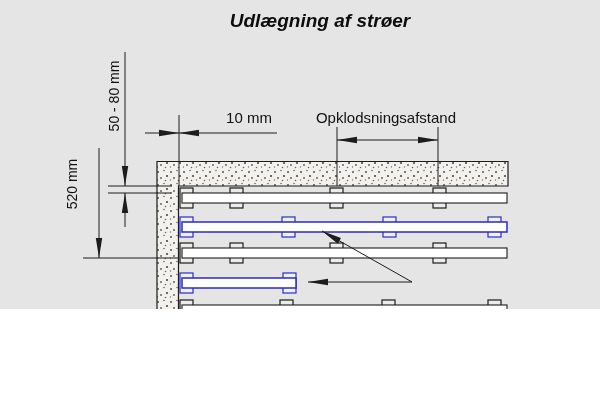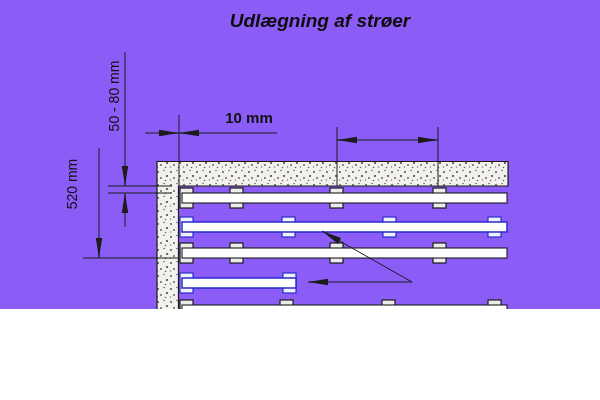--- a/index.html
+++ b/index.html
@@ -1,21 +1,21 @@
 <!DOCTYPE html>
 <html><head>
 <meta charset="utf-8">
 <style>
   html,body{margin:0;padding:0;background:#fff;}
-  #page{position:relative;width:600px;height:309px;background:#8b5cf6;overflow:hidden;
+  #page{position:relative;width:600px;height:309px;background:#e5e5e5;overflow:hidden;
         font-family:"Liberation Sans",sans-serif;}
   #diagram{position:absolute;left:0;top:0;}
   .label{position:absolute;color:#111;white-space:nowrap;font-size:15px;line-height:1;}
   .label-v{transform:translate(-50%,-50%) rotate(-90deg);font-size:14px;}
-  .label-h{transform:translate(-50%,-50%);font-weight:bold;}
+  .label-h{transform:translate(-50%,-50%);}
   #title{position:absolute;left:320px;top:10px;transform:translateX(-50%);
          font-size:19px;font-weight:bold;font-style:italic;color:#0d0d0d;white-space:nowrap;}
 </style>
 </head>
 <body>
 
 <div id="page">
 
   <div id="title">Udlægning af strøer</div>
 
@@ -89,15 +89,16 @@
       <polygon points="322,231 340.9828693111291,238.06333297506166 337.83135852646694,243.633609429077" fill="#1c1c1c"></polygon>
       <polygon points="308,282 328,278.8 328,285.2" fill="#1c1c1c"></polygon>
     </svg>
 
   <div class="label label-v" style="left:114px;top:96px;">50 - 80 mm</div>
 
   <div class="label label-v" style="left:72px;top:184px;">520 mm</div>
 
   <div class="label label-h" style="left:249px;top:117px;">10 mm</div>
 
+  <div class="label label-h" style="left:386px;top:117px;">Opklodsningsafstand</div>
 
 
 </div>
 
 </body></html>

